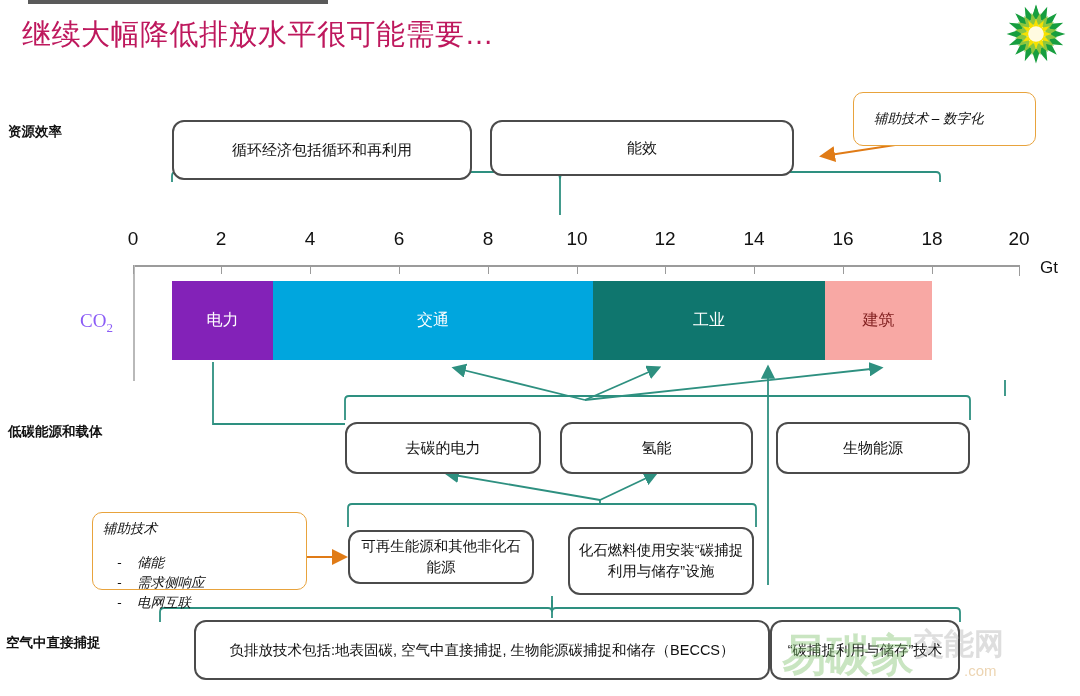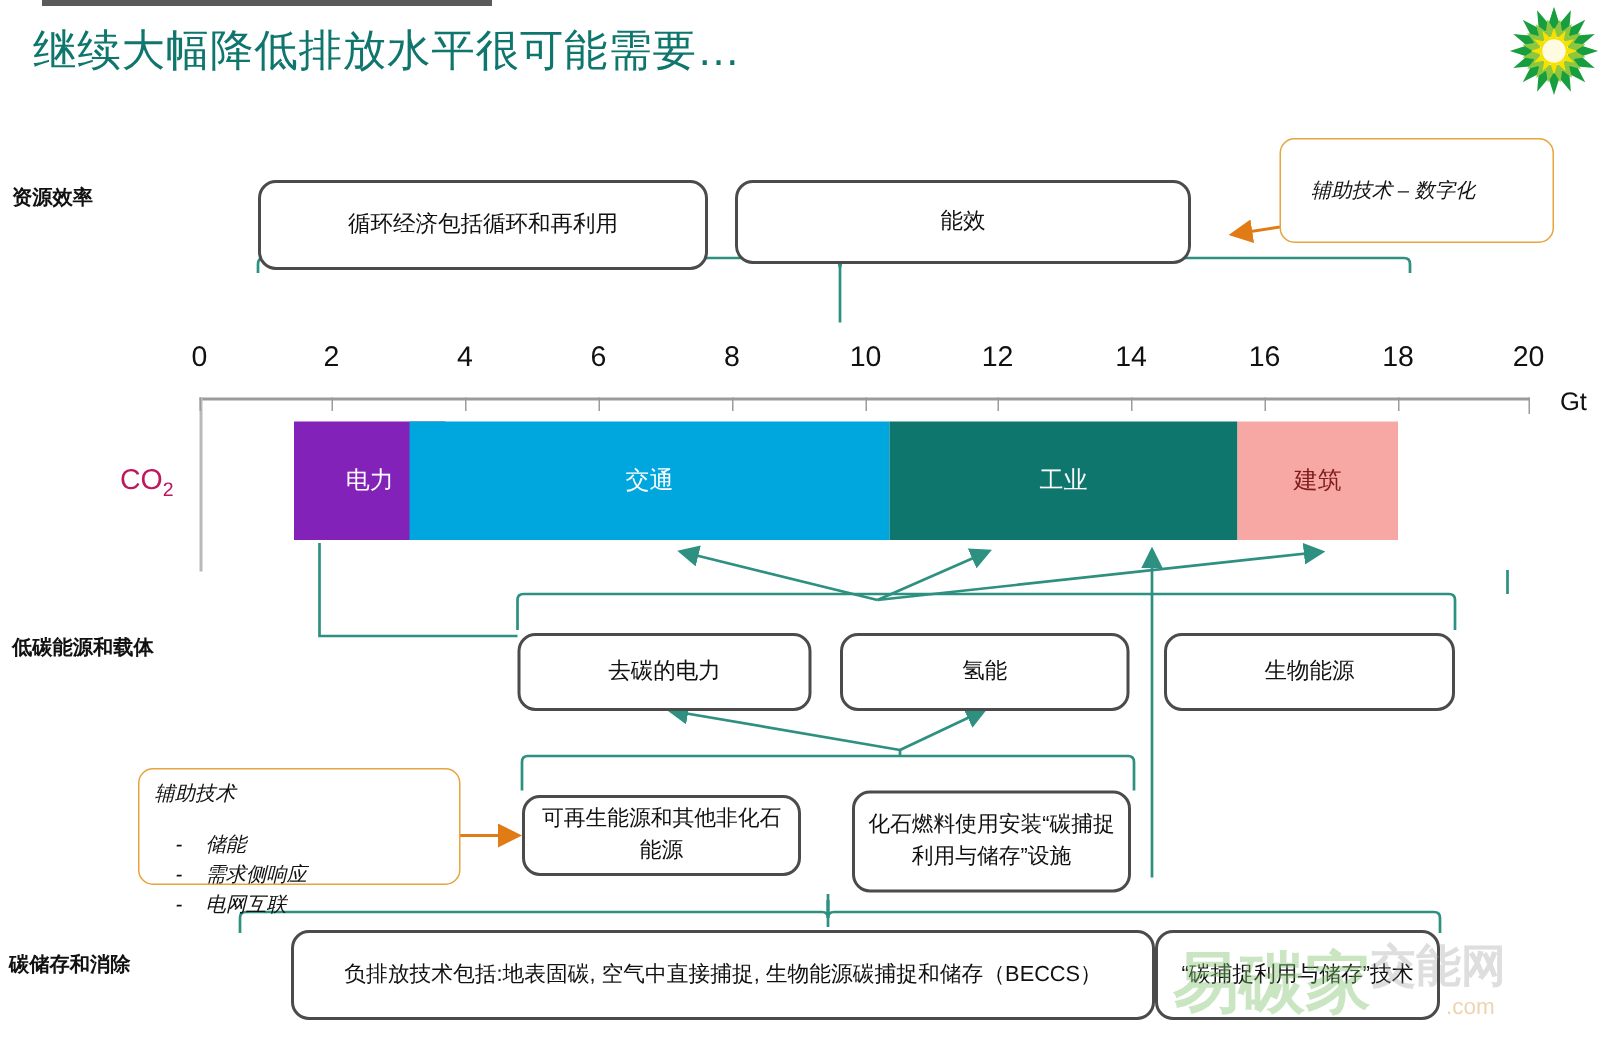--- a/index.html
+++ b/index.html
@@ -9,21 +9,21 @@
     font-family:"Liberation Sans","DejaVu Sans",sans-serif;
     overflow:hidden;
     position:relative;
   }
   #stage{position:absolute;left:0;top:0;width:1080px;height:696px;}
 
   
   .toprule{position:absolute;left:28px;top:0;width:300px;height:4px;background:#5a5a5a;}
   .title{
     position:absolute;left:22px;top:14px;
-    font-size:29px;line-height:40px;color:#0f766e;
+    font-size:29px;line-height:40px;color:#be185d;
     letter-spacing:.5px;white-space:nowrap;
   }
 
   
   .logo{position:absolute;right:14px;top:4px;width:60px;height:60px;}
 
   
   .rowlabel{
     position:absolute;font-size:13.5px;font-weight:bold;color:#111;
     line-height:19px;
@@ -56,21 +56,21 @@
 
   
   .axis-line{position:absolute;left:133px;top:265px;width:887px;height:1.6px;background:#9b9b9b;}
   .tick{position:absolute;width:1.4px;height:9px;background:#9b9b9b;top:265px;}
   .tick.end{height:11px;}
   .ticklbl{
     position:absolute;top:228px;font-size:19px;color:#111;
     transform:translateX(-50%);text-align:center;
   }
   .gt{position:absolute;left:1040px;top:258px;font-size:17px;color:#111;}
-  .co2{position:absolute;left:80px;top:310px;font-size:19px;color:#be185d;}
+  .co2{position:absolute;left:80px;top:310px;font-size:19px;color:#8b5cf6;font-family:Liberation Serif, serif;}
   .co2 sub{font-size:13px;}
   .axis-stub{position:absolute;left:133px;top:265px;width:1.6px;height:116px;background:#b9b9b9;}
 
   
   .bar{position:absolute;top:281px;height:79px;
        display:flex;align-items:center;justify-content:center;
        font-size:16px;color:#fff;}
   .bar.dark{color:#7f1d1d;}
 
   
@@ -286,21 +286,21 @@
   <div class="rowlabel" id="lbl-resource">资源效率</div>
 
   <div class="gbox" style="left:172px;top:120px;width:300px;height:60px;">
     <span>循环经济包括循环和再利用</span>
   </div>
 
   <div class="gbox" style="left:490px;top:120px;width:304px;height:56px;text-align:center;">
     <span>能效</span>
   </div>
 
-  <div class="obox" style="left:853px;top:92px;width:183px;height:70px;display:flex;align-items:center;padding-left:20px;">
+  <div class="obox" style="left:853px;top:92px;width:183px;height:54px;display:flex;align-items:center;padding-left:20px;">
     <span>辅助技术 – 数字化</span>
   </div>
 
   <div class="axis-line"></div>
   <div class="axis-stub"></div>
 
   <div class="tick" style="left:133px;"></div>
   <div class="tick" style="left:221px;"></div>
   <div class="tick" style="left:310px;"></div>
   <div class="tick" style="left:399px;"></div>
@@ -321,21 +321,21 @@
   <div class="ticklbl" style="left:665px;">12</div>
   <div class="ticklbl" style="left:754px;">14</div>
   <div class="ticklbl" style="left:843px;">16</div>
   <div class="ticklbl" style="left:932px;">18</div>
   <div class="ticklbl" style="left:1019px;">20</div>
 
   <div class="gt">Gt</div>
 
   <div class="co2">CO<sub>2</sub></div>
 
-  <div class="bar" style="left:172px;width:101px;background:#8322b8;margin-left:24px;">
+  <div class="bar" style="left:172px;width:101px;background:#8322b8;">
     <span>电力</span>
   </div>
   <div class="bar" style="left:273px;width:320px;background:#00a6de;">
     <span>交通</span>
   </div>
   <div class="bar" style="left:593px;width:232px;background:#0f766e;">
     <span>工业</span>
   </div>
   <div class="bar dark" style="left:825px;width:107px;background:#f8a8a4;">
     <span>建筑</span>
@@ -362,21 +362,21 @@
     </ul>
   </div>
 
   <div class="gbox small" style="left:348px;top:530px;width:186px;height:54px;">
     <span>可再生能源和其他非化石能源</span>
   </div>
   <div class="gbox small" style="left:568px;top:527px;width:186px;height:68px;">
     <span>化石燃料使用安装“碳捕捉利用与储存”设施</span>
   </div>
 
-  <div class="rowlabel" id="lbl-storage">碳储存和消除</div>
+  <div class="rowlabel" id="lbl-storage">空气中直接捕捉</div>
 
   <div class="gbox small" style="left:160px;top:620px;width:576px;height:60px;margin-left:34px;">
     <span>负排放技术包括:地表固碳, 空气中直接捕捉, 生物能源碳捕捉和储存（BECCS）</span>
   </div>
   <div class="gbox small" style="left:770px;top:620px;width:190px;height:60px;">
     <span>“碳捕捉利用与储存”技术</span>
   </div>
 
   <svg class="wm" viewBox="0 0 300 80">
     <text x="8" y="56" font-family="'Liberation Sans',sans-serif" font-size="44" font-weight="bold" fill="#7dbf6a" opacity=".75">易碳家</text>

